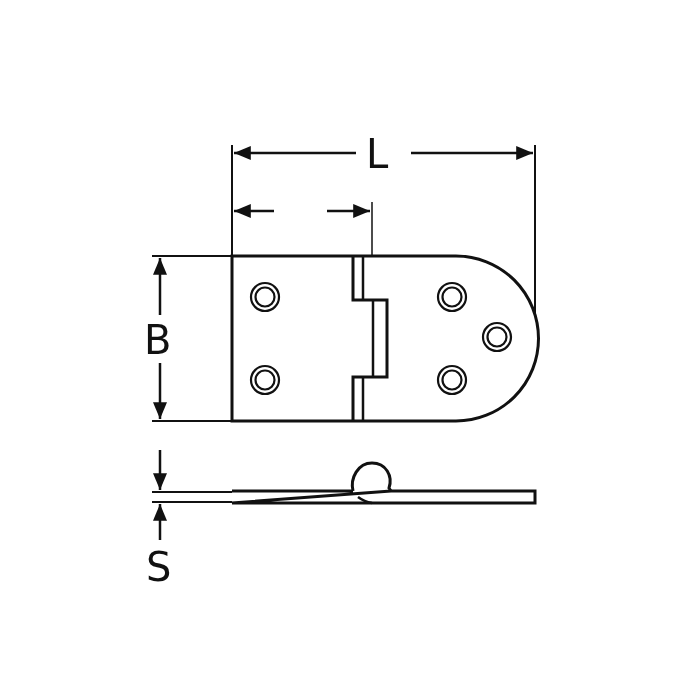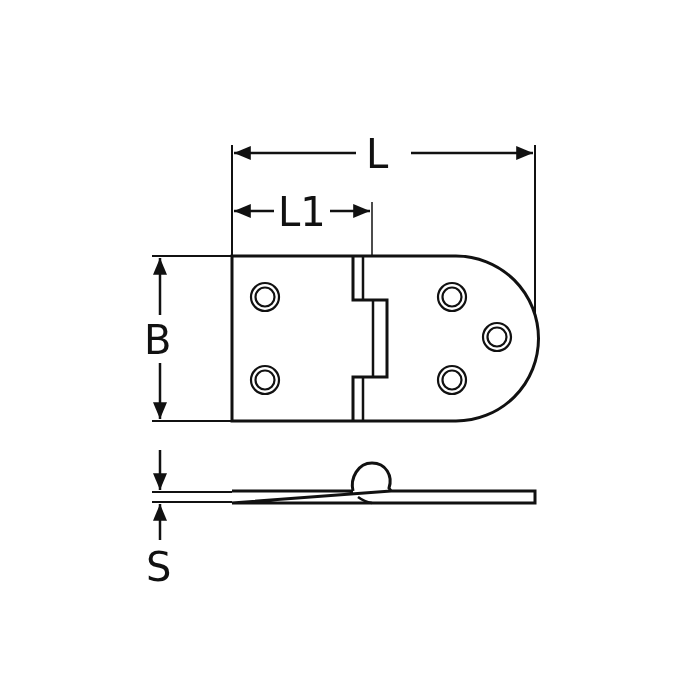--- a/index.html
+++ b/index.html
@@ -91,16 +91,15 @@
       <path d="M358,497 C362,500 366,502 372,503" stroke-width="2.5"></path>
     </g>
 
     <g stroke="#111" stroke-width="2.5" fill="none">
       <line x1="160" y1="450" x2="160" y2="490" marker-end="url(#arrowBig)"></line>
       <line x1="160" y1="540" x2="160" y2="504" marker-end="url(#arrowBig)"></line>
     </g>
   </svg>
 
   <span class="dim-label" style="left:362px; top:134px;">L</span>
-  <span class="dim-label" style="left:274px; top:192px;">L1</span>
   <span class="dim-label" style="left:142px; top:320px; padding:0 2px;">B</span>
   <span class="dim-label" style="left:144px; top:547px; padding:0 2px;">S</span>
 </div>
 
 </body></html>

